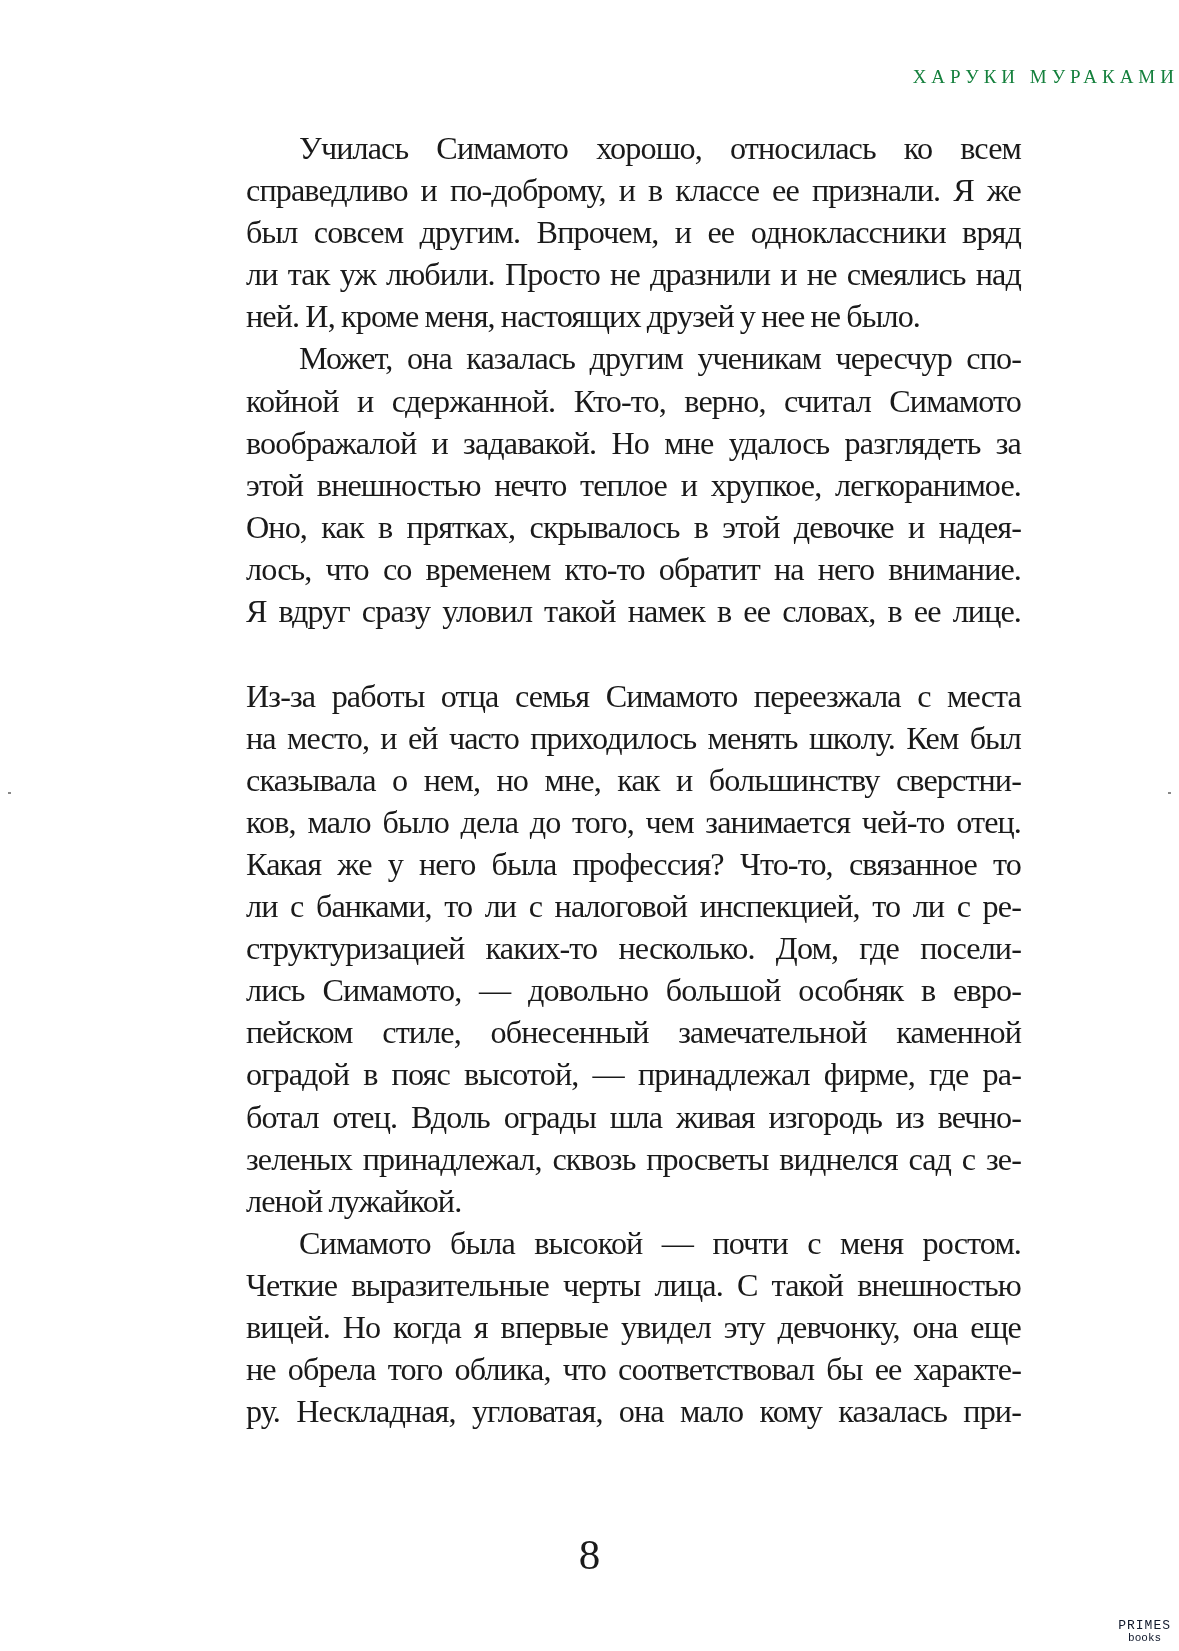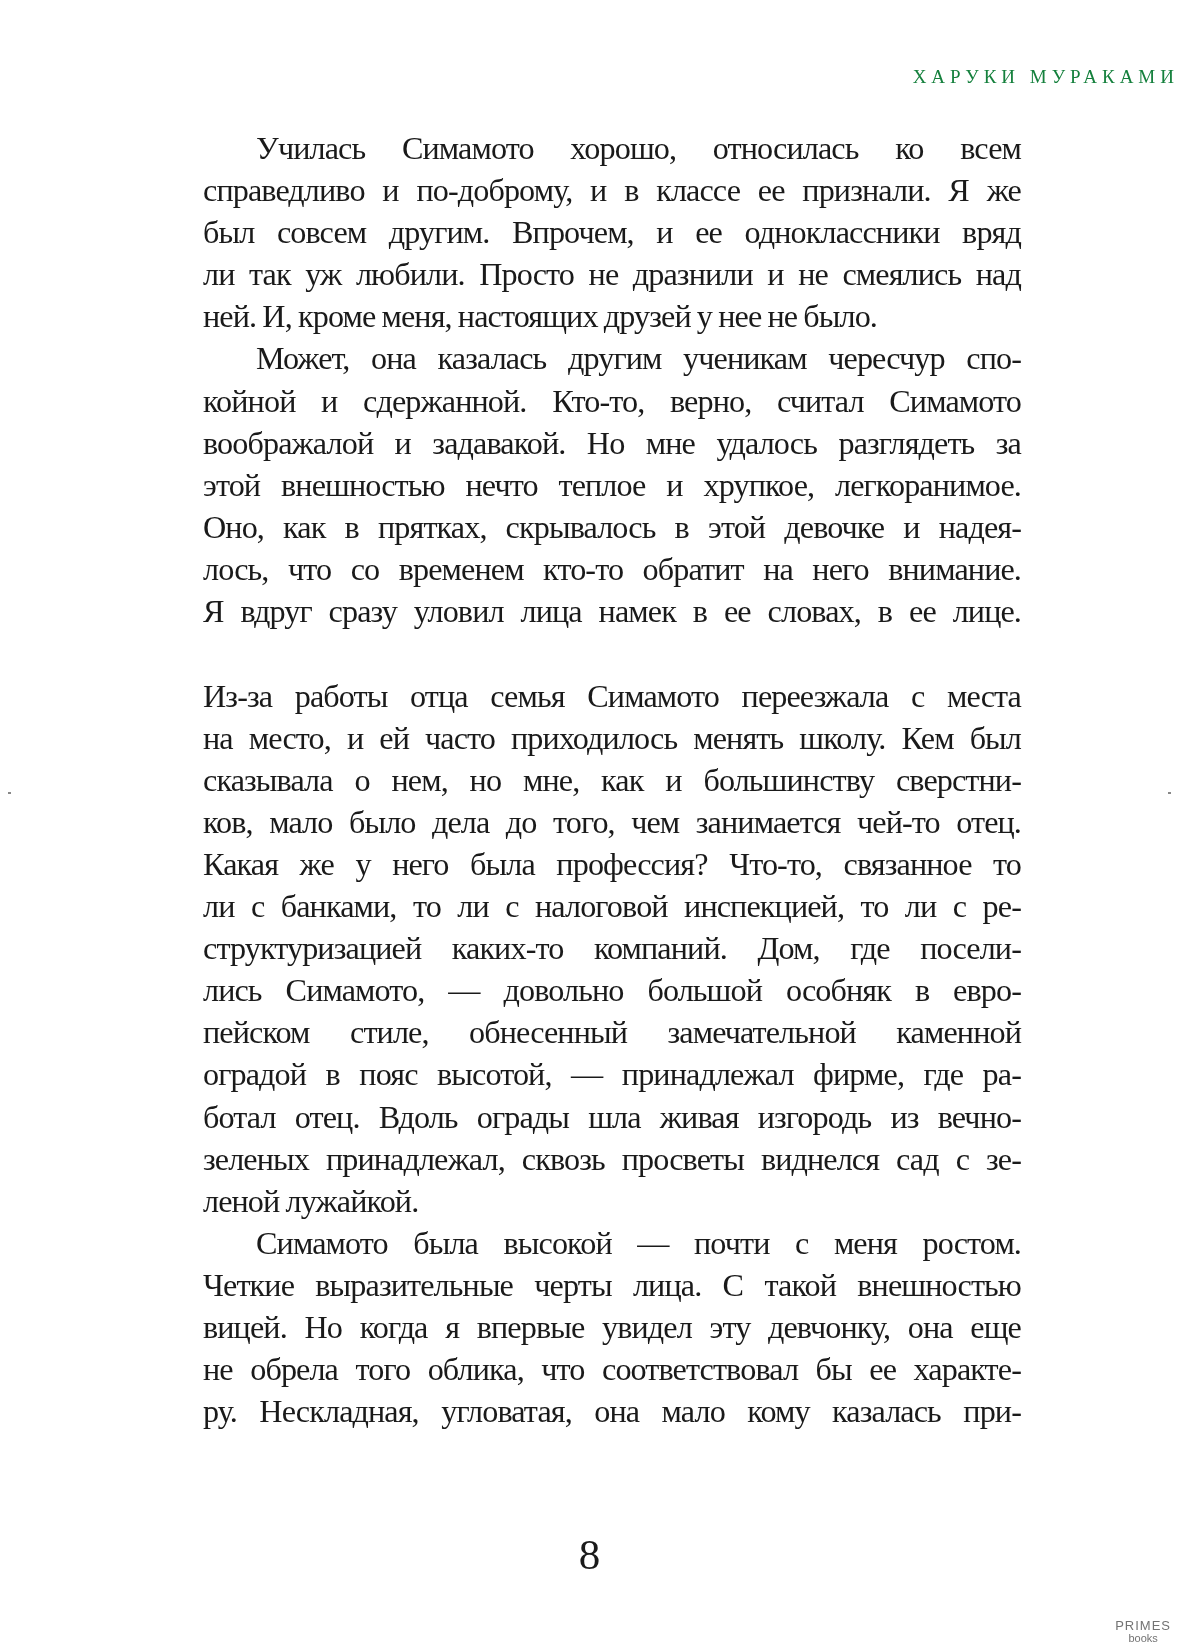--- a/index.html
+++ b/index.html
@@ -35,20 +35,21 @@
       letter-spacing: -0.9px;
       word-spacing: -1px;
     }
     .line {
       display: block;
       white-space: nowrap;
       text-align: justify;
       text-align-last: justify;
       height: 42.1px;
       overflow: visible;
+      margin-left: 43px;
     }
     .line.indent {
       padding-left: 53px;
     }
     .line.last {
       text-align-last: left;
     }
     .gap {
       height: 42.5px;
     }
@@ -68,22 +69,22 @@
       height: 2px;
       background: #888;
     }
     .side-mark.left { left: 8px; }
     .side-mark.right { left: 1168px; }
     .watermark {
       position: absolute;
       right: 8px;
       bottom: 6px;
       text-align: center;
-      font-family: Liberation Sans, sans-serif;
-      color: #737373;
+      font-family: Liberation Mono, monospace;
+      color: #0f172a;
       line-height: 13px;
     }
     .watermark .wm-top {
       font-size: 13px;
       letter-spacing: 1px;
       display: block;
     }
     .watermark .wm-bottom {
       font-size: 11px;
       display: block;
@@ -104,32 +105,32 @@
     <span class="line last">ней. И, кроме меня, настоящих друзей у нее не было.</span>
   </div>
 
   <div>
     <span class="line indent">Может, она казалась другим ученикам чересчур спо-</span>
     <span class="line">койной и сдержанной. Кто-то, верно, считал Симамото</span>
     <span class="line">воображалой и задавакой. Но мне удалось разглядеть за</span>
     <span class="line">этой внешностью нечто теплое и хрупкое, легкоранимое.</span>
     <span class="line">Оно, как в прятках, скрывалось в этой девочке и надея-</span>
     <span class="line">лось, что со временем кто-то обратит на него внимание.</span>
-    <span class="line">Я вдруг сразу уловил лица намек в ее словах, в ее лице.</span>
+    <span class="line">Я вдруг сразу уловил такой намек в ее словах, в ее лице.</span>
   </div>
   <div class="gap"></div>
 
   <div>
     <span class="line">Из-за работы отца семья Симамото переезжала с места</span>
     <span class="line">на место, и ей часто приходилось менять школу. Кем был</span>
     <span class="line">сказывала о нем, но мне, как и большинству сверстни-</span>
     <span class="line">ков, мало было дела до того, чем занимается чей-то отец.</span>
     <span class="line">Какая же у него была профессия? Что-то, связанное то</span>
     <span class="line">ли с банками, то ли с налоговой инспекцией, то ли с ре-</span>
-    <span class="line">структуризацией каких-то компаний. Дом, где посели-</span>
+    <span class="line">структуризацией каких-то несколько. Дом, где посели-</span>
     <span class="line">лись Симамото, — довольно большой особняк в евро-</span>
     <span class="line">пейском стиле, обнесенный замечательной каменной</span>
     <span class="line">оградой в пояс высотой, — принадлежал фирме, где ра-</span>
     <span class="line">ботал отец. Вдоль ограды шла живая изгородь из вечно-</span>
     <span class="line">зеленых принадлежал, сквозь просветы виднелся сад с зе-</span>
     <span class="line last">леной лужайкой.</span>
   </div>
 
   <div>
     <span class="line indent">Симамото была высокой — почти с меня ростом.</span>

